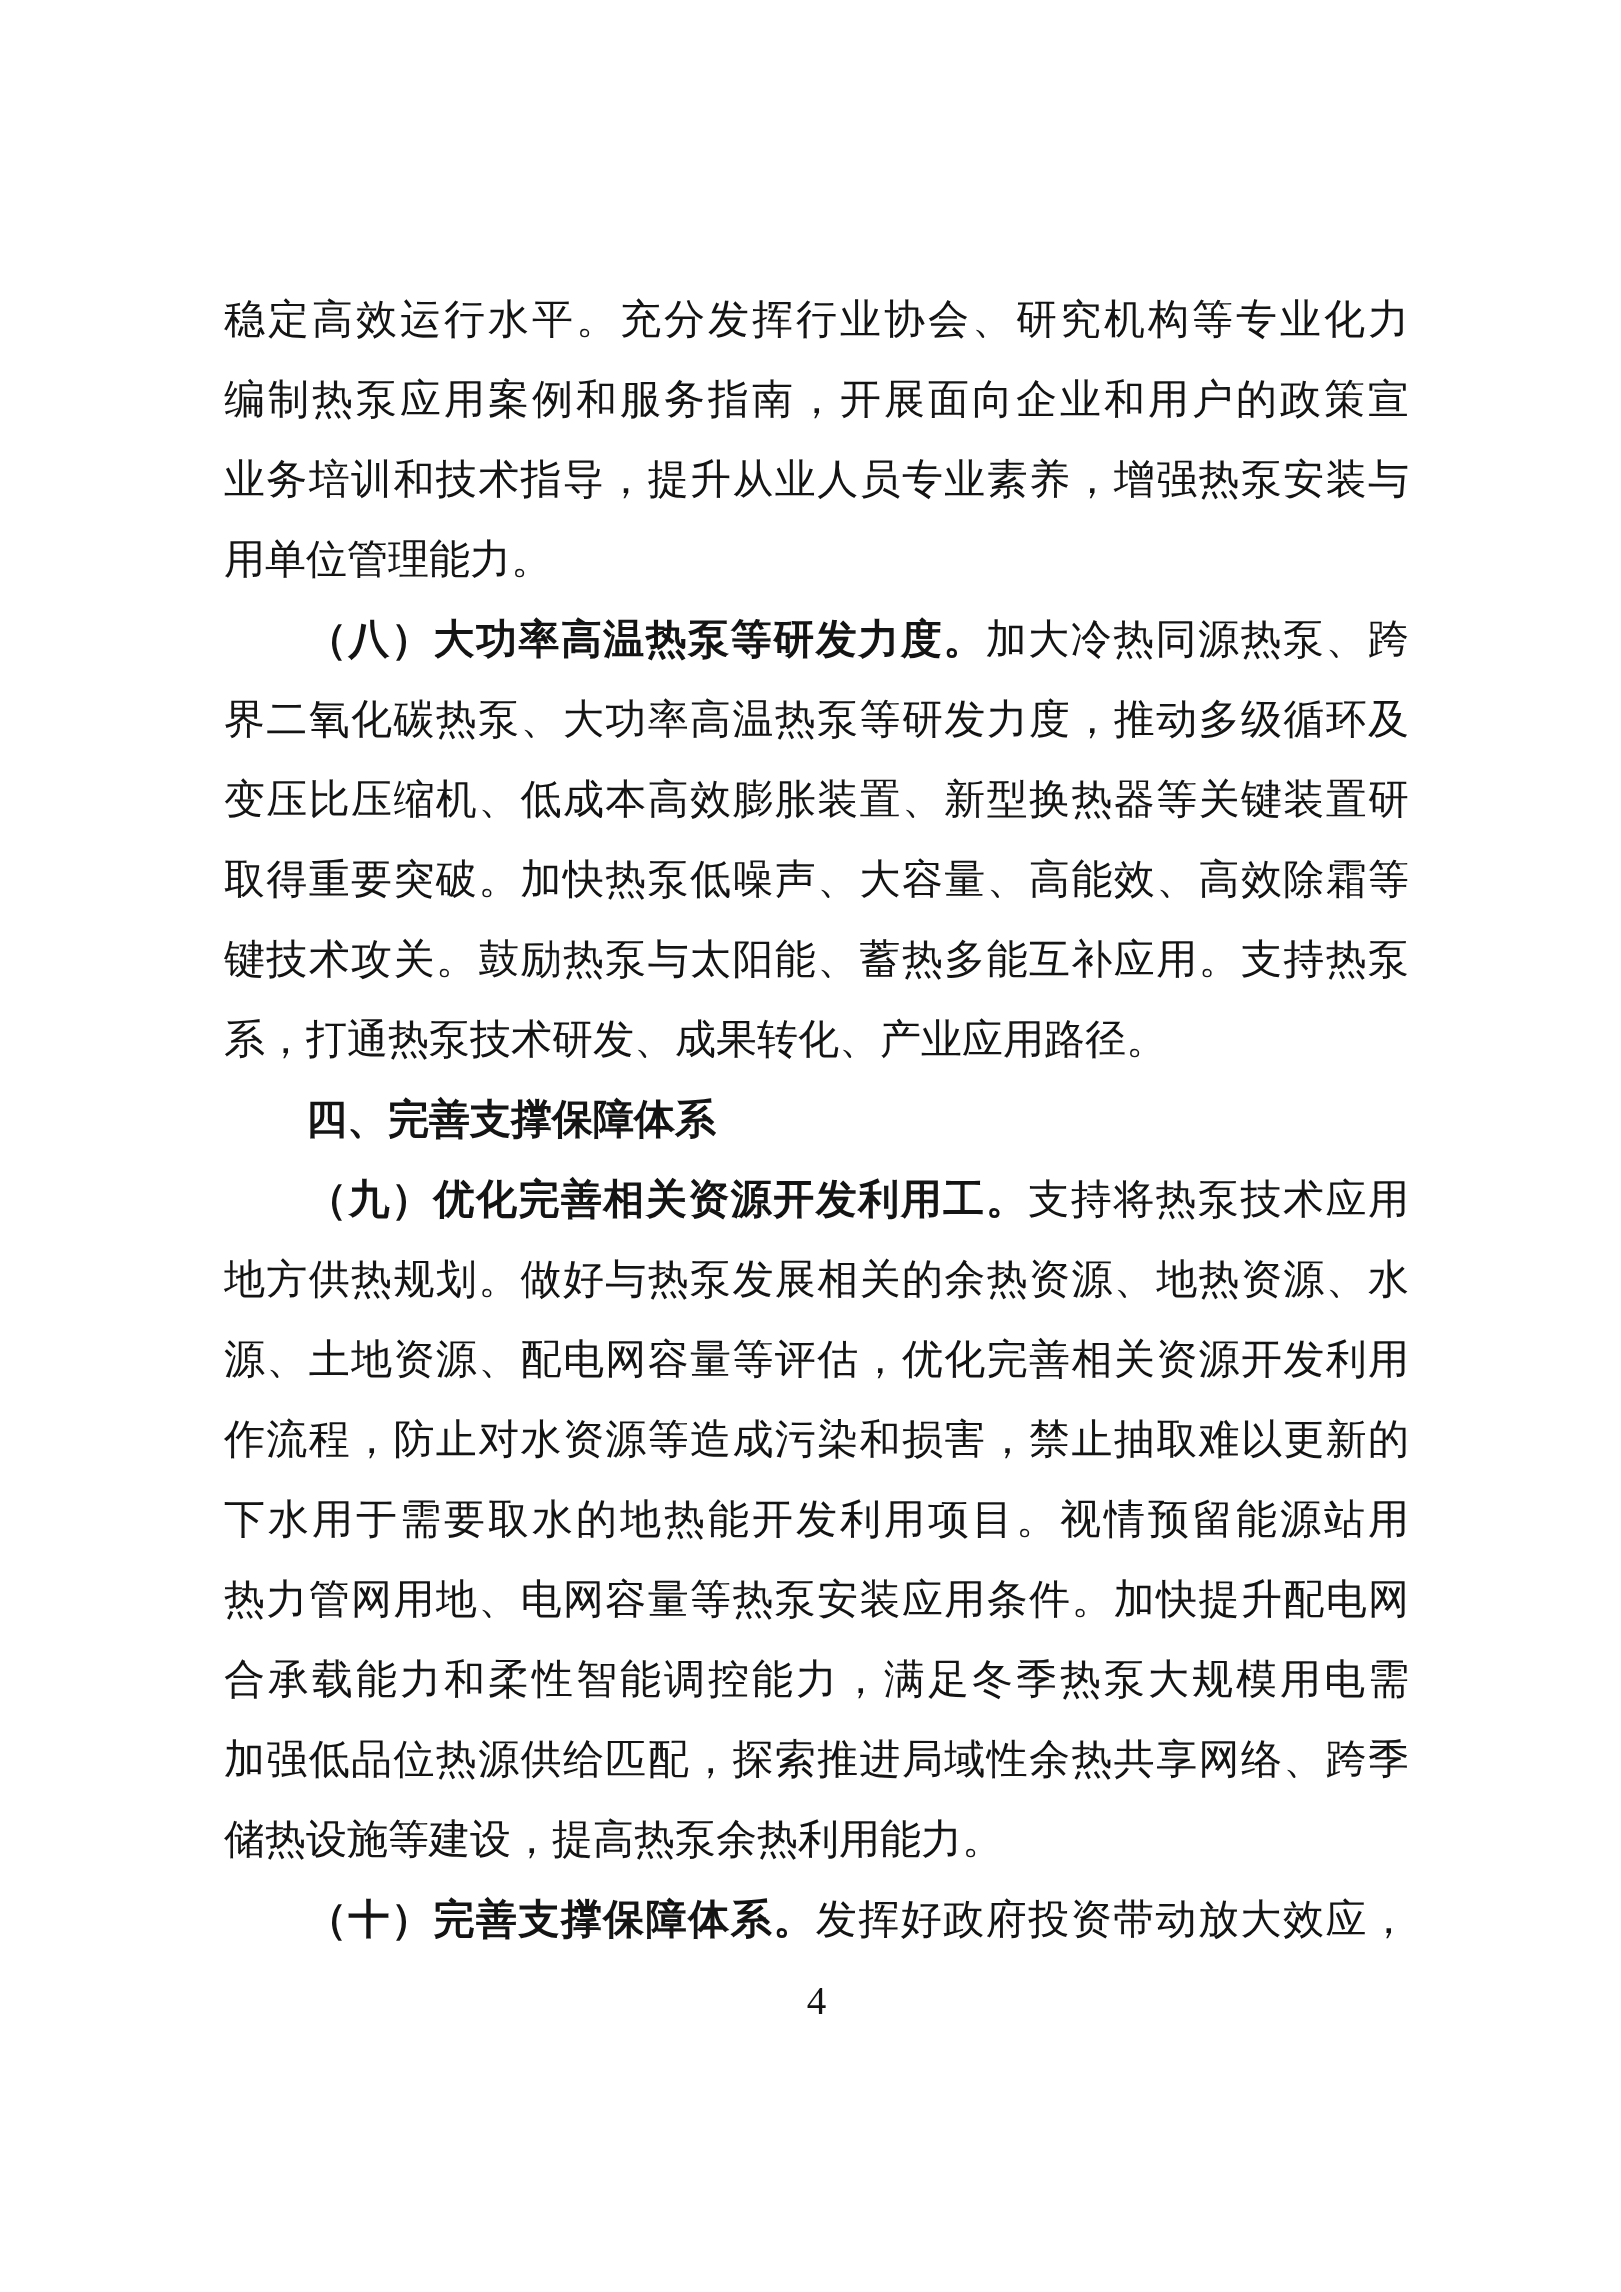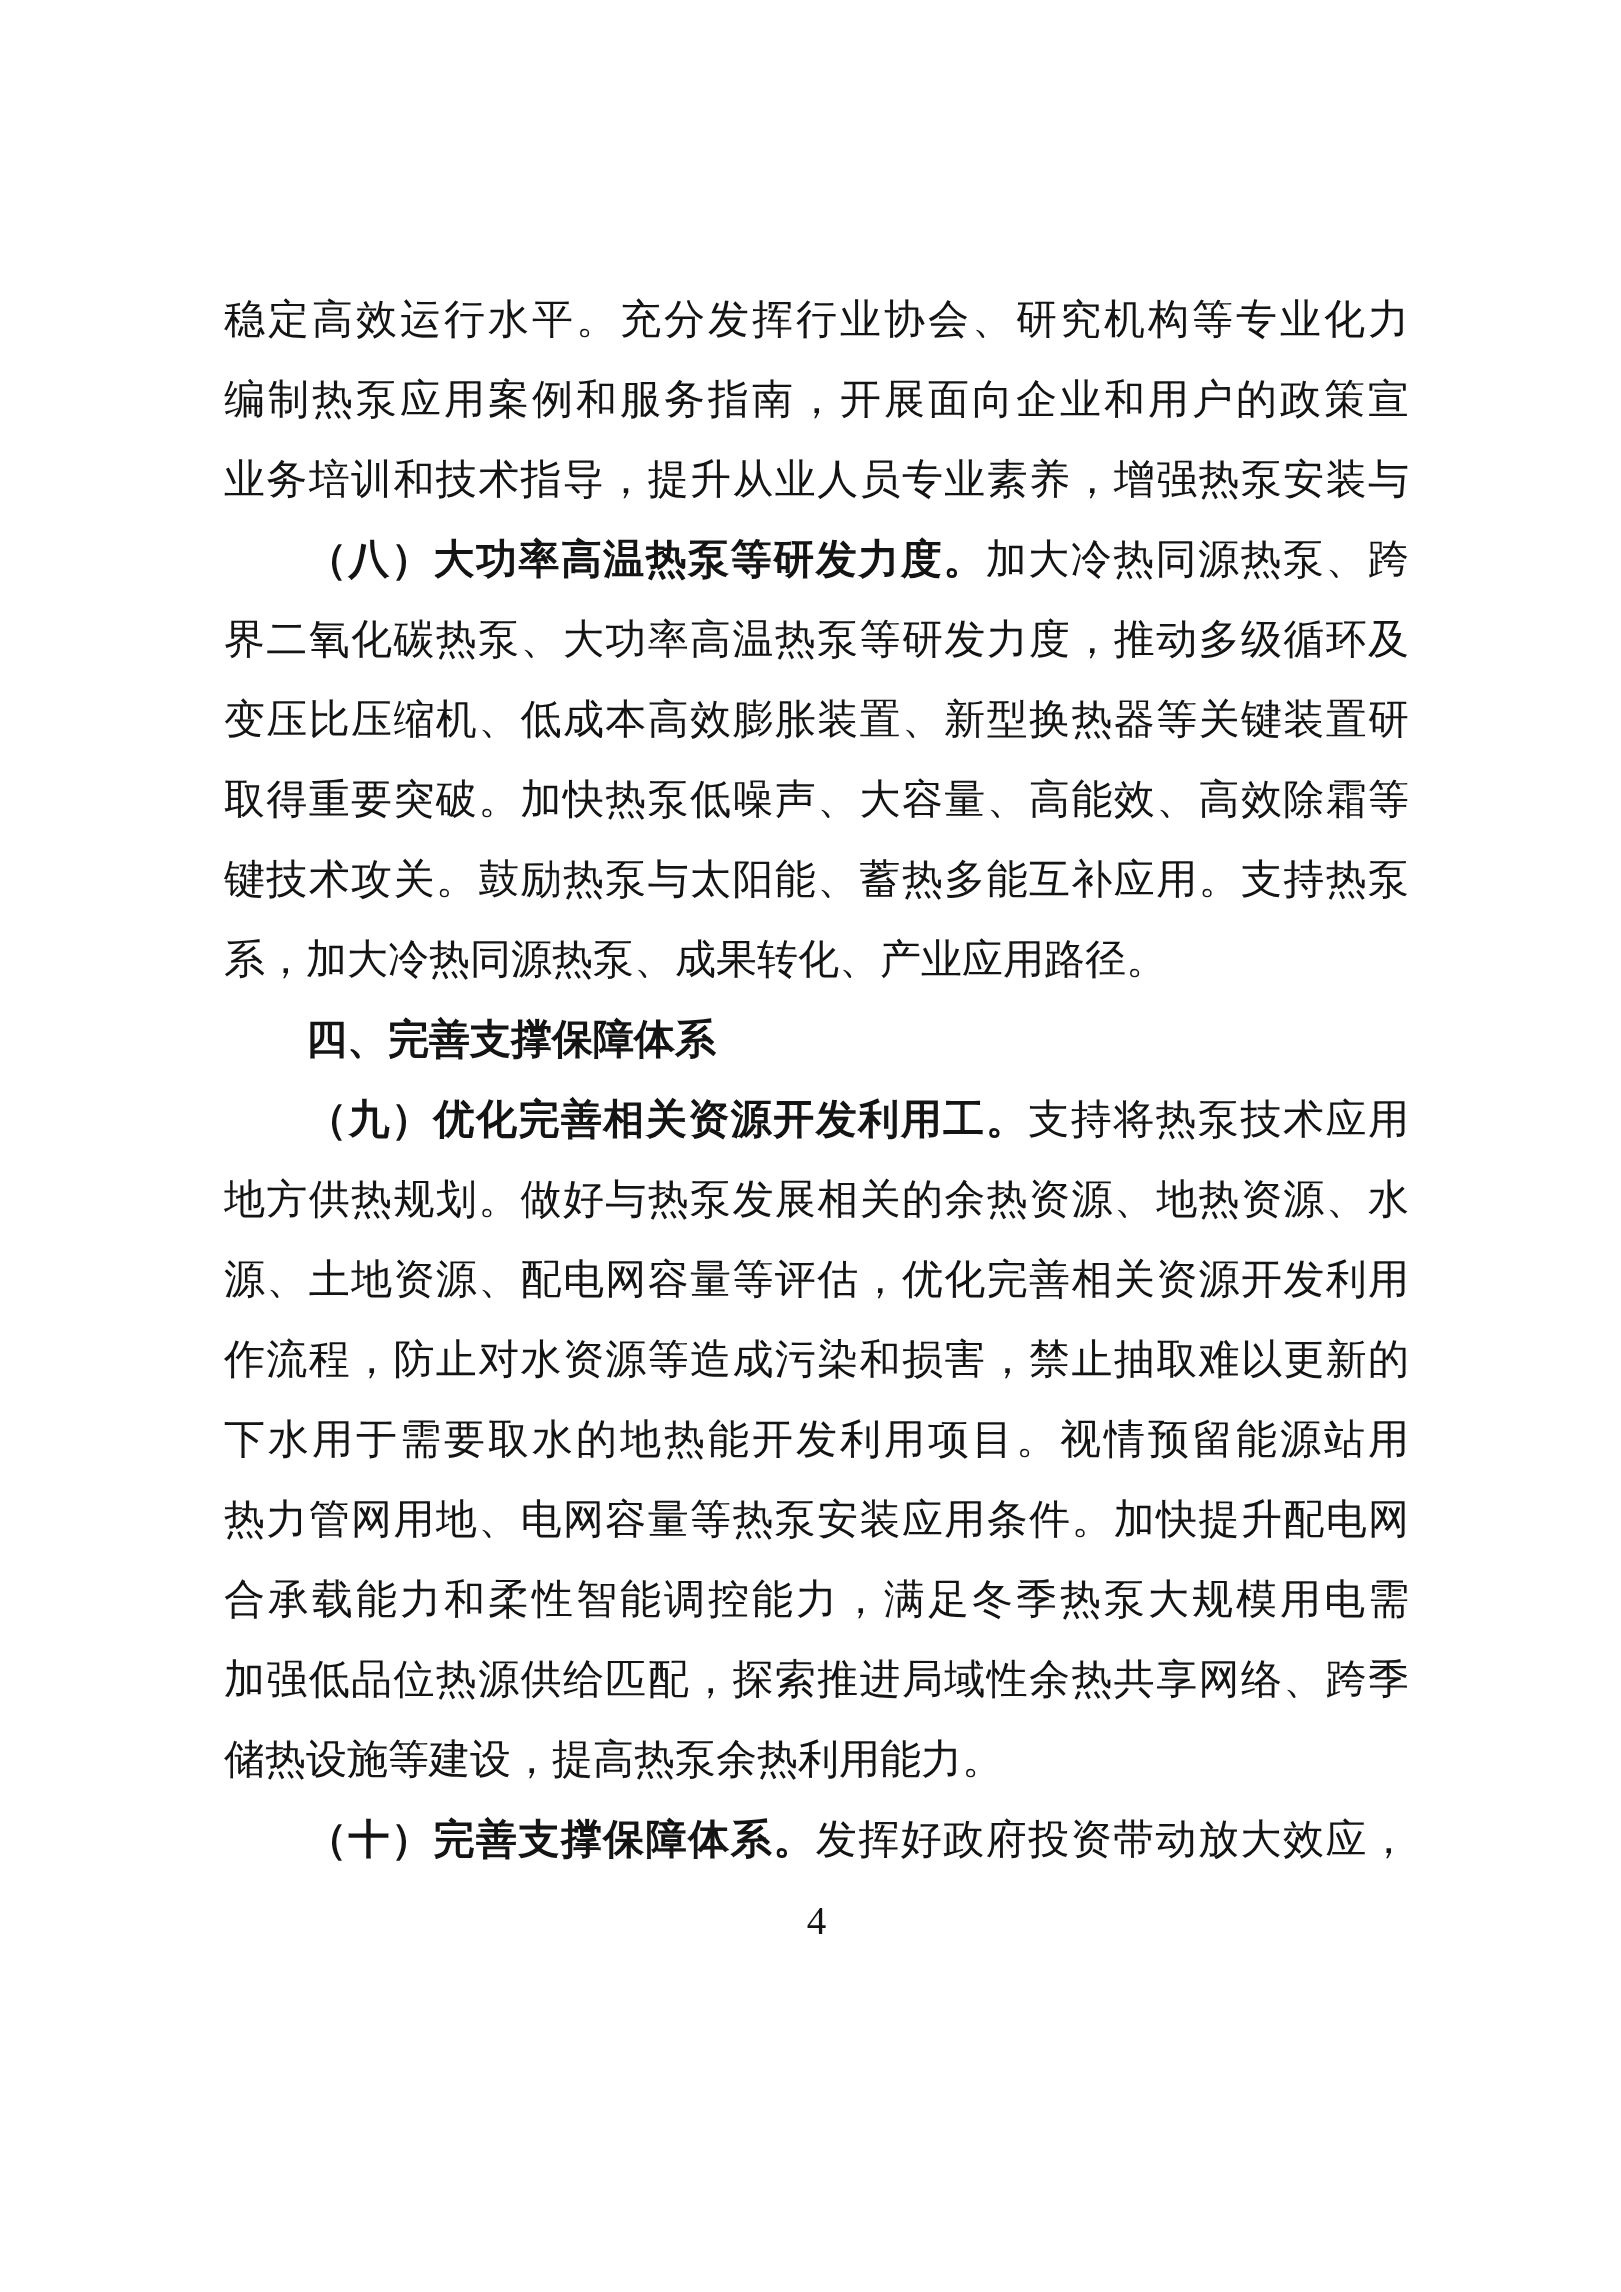--- a/index.html
+++ b/index.html
@@ -59,27 +59,28 @@
   }
 </style>
 </head>
 <body>
 
 <div class="page">
 
   <div class="line full"><span>稳定高效运行水平。充分发挥行业协会、研究机构等专业化力量，</span></div>
   <div class="line full"><span>编制热泵应用案例和服务指南，开展面向企业和用户的政策宣介、</span></div>
   <div class="line full"><span>业务培训和技术指导，提升从业人员专业素养，增强热泵安装与使</span></div>
+  <div class="line end"><span>用单位管理能力。</span></div>
 
   <div class="line full indent"><span class="lead">（八）大功率高温热泵等研发力度。</span><span>加大冷热同源热泵、跨临</span></div>
   <div class="line full"><span>界二氧化碳热泵、大功率高温热泵等研发力度，推动多级循环及大</span></div>
   <div class="line full"><span>变压比压缩机、低成本高效膨胀装置、新型换热器等关键装置研发</span></div>
   <div class="line full"><span>取得重要突破。加快热泵低噪声、大容量、高能效、高效除霜等关</span></div>
   <div class="line full"><span>键技术攻关。鼓励热泵与太阳能、蓄热多能互补应用。支持热泵相</span></div>
-  <div class="line end"><span>系，加大冷热同源热泵、成果转化、产业应用路径。</span></div>
+  <div class="line end"><span>系，打通热泵技术研发、成果转化、产业应用路径。</span></div>
 
   <div class="line heading indent"><span>四、完善支撑保障体系</span></div>
 
   <div class="line full indent"><span class="lead">（九）优化完善相关资源开发利用工。</span><span>支持将热泵技术应用纳入</span></div>
   <div class="line full"><span>地方供热规划。做好与热泵发展相关的余热资源、地热资源、水资</span></div>
   <div class="line full"><span>源、土地资源、配电网容量等评估，优化完善相关资源开发利用工</span></div>
   <div class="line full"><span>作流程，防止对水资源等造成污染和损害，禁止抽取难以更新的地</span></div>
   <div class="line full"><span>下水用于需要取水的地热能开发利用项目。视情预留能源站用地、</span></div>
   <div class="line full"><span>热力管网用地、电网容量等热泵安装应用条件。加快提升配电网综</span></div>
   <div class="line full"><span>合承载能力和柔性智能调控能力，满足冬季热泵大规模用电需求。</span></div>

